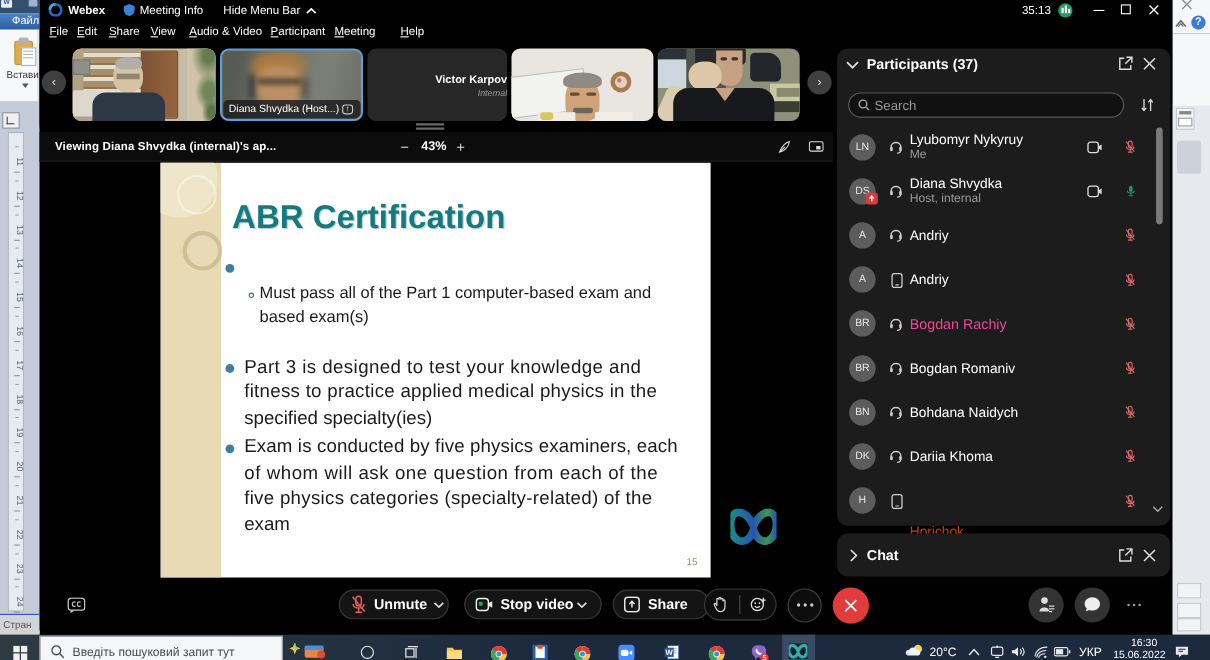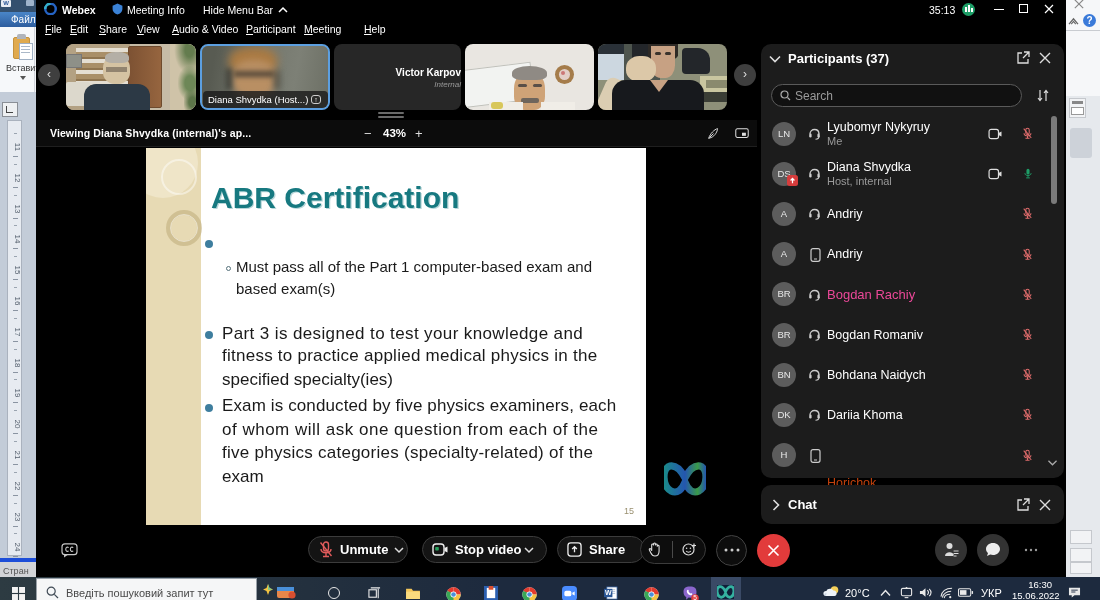--- a/index.html
+++ b/index.html
@@ -70,21 +70,21 @@
         <div class="abs" style="left:3px;top:358.8px;width:10px;height:12px;color:#55606e;font-size:8px;transform:rotate(90deg);text-align:center;">22</div>
         <div class="abs" style="left:5px;top:373.8px;width:5px;height:1px;background:#8a94a2;"></div>
         <div class="abs" style="left:6px;top:350.8px;width:3px;height:1px;background:#9aa4b0;"></div>
         <div class="abs" style="left:3px;top:389.6px;width:10px;height:12px;color:#55606e;font-size:8px;transform:rotate(90deg);text-align:center;">23</div>
         <div class="abs" style="left:5px;top:404.6px;width:5px;height:1px;background:#8a94a2;"></div>
         <div class="abs" style="left:6px;top:381.6px;width:3px;height:1px;background:#9aa4b0;"></div>
         <div class="abs" style="left:3px;top:420.40000000000003px;width:10px;height:12px;color:#55606e;font-size:8px;transform:rotate(90deg);text-align:center;">24</div>
         <div class="abs" style="left:5px;top:435.40000000000003px;width:5px;height:1px;background:#8a94a2;"></div>
         <div class="abs" style="left:6px;top:412.40000000000003px;width:3px;height:1px;background:#9aa4b0;"></div>
       </div>
-    <div class="abs" style="left:0;top:558px;width:36px;height:19px;background:#d2d4d7;border-top:4px solid #1d4ed8;color:#555;font-size:9px;line-height:19px;padding-left:3px;">Стран</div>
+    <div class="abs" style="left:0;top:558px;width:36px;height:19px;background:#d2d4d7;border-top:1px solid #1d4ed8;color:#555;font-size:9px;line-height:19px;padding-left:3px;">Стран</div>
   </div>
 
   <div class="abs" id="webex" style="left:36px;top:0;width:1030px;height:573px;background:#000;"></div>
 
   <div class="abs" style="left:44px;top:2px;width:700px;height:15px;color:#fff;font-size:11px;"></div>
   <svg class="abs" style="left:44px;top:3px;" width="13" height="12" viewBox="0 0 42 38">
     <circle cx="21" cy="19" r="17" fill="none" stroke="#2563c4" stroke-width="8"></circle>
     <path d="M21 2 A17 17 0 0 0 4 19" fill="none" stroke="#35b0c8" stroke-width="8"></path>
   </svg>
   <div class="abs" style="left:62px;top:4px;color:#fff;font-size:10.5px;font-weight:700;">Webex</div>

